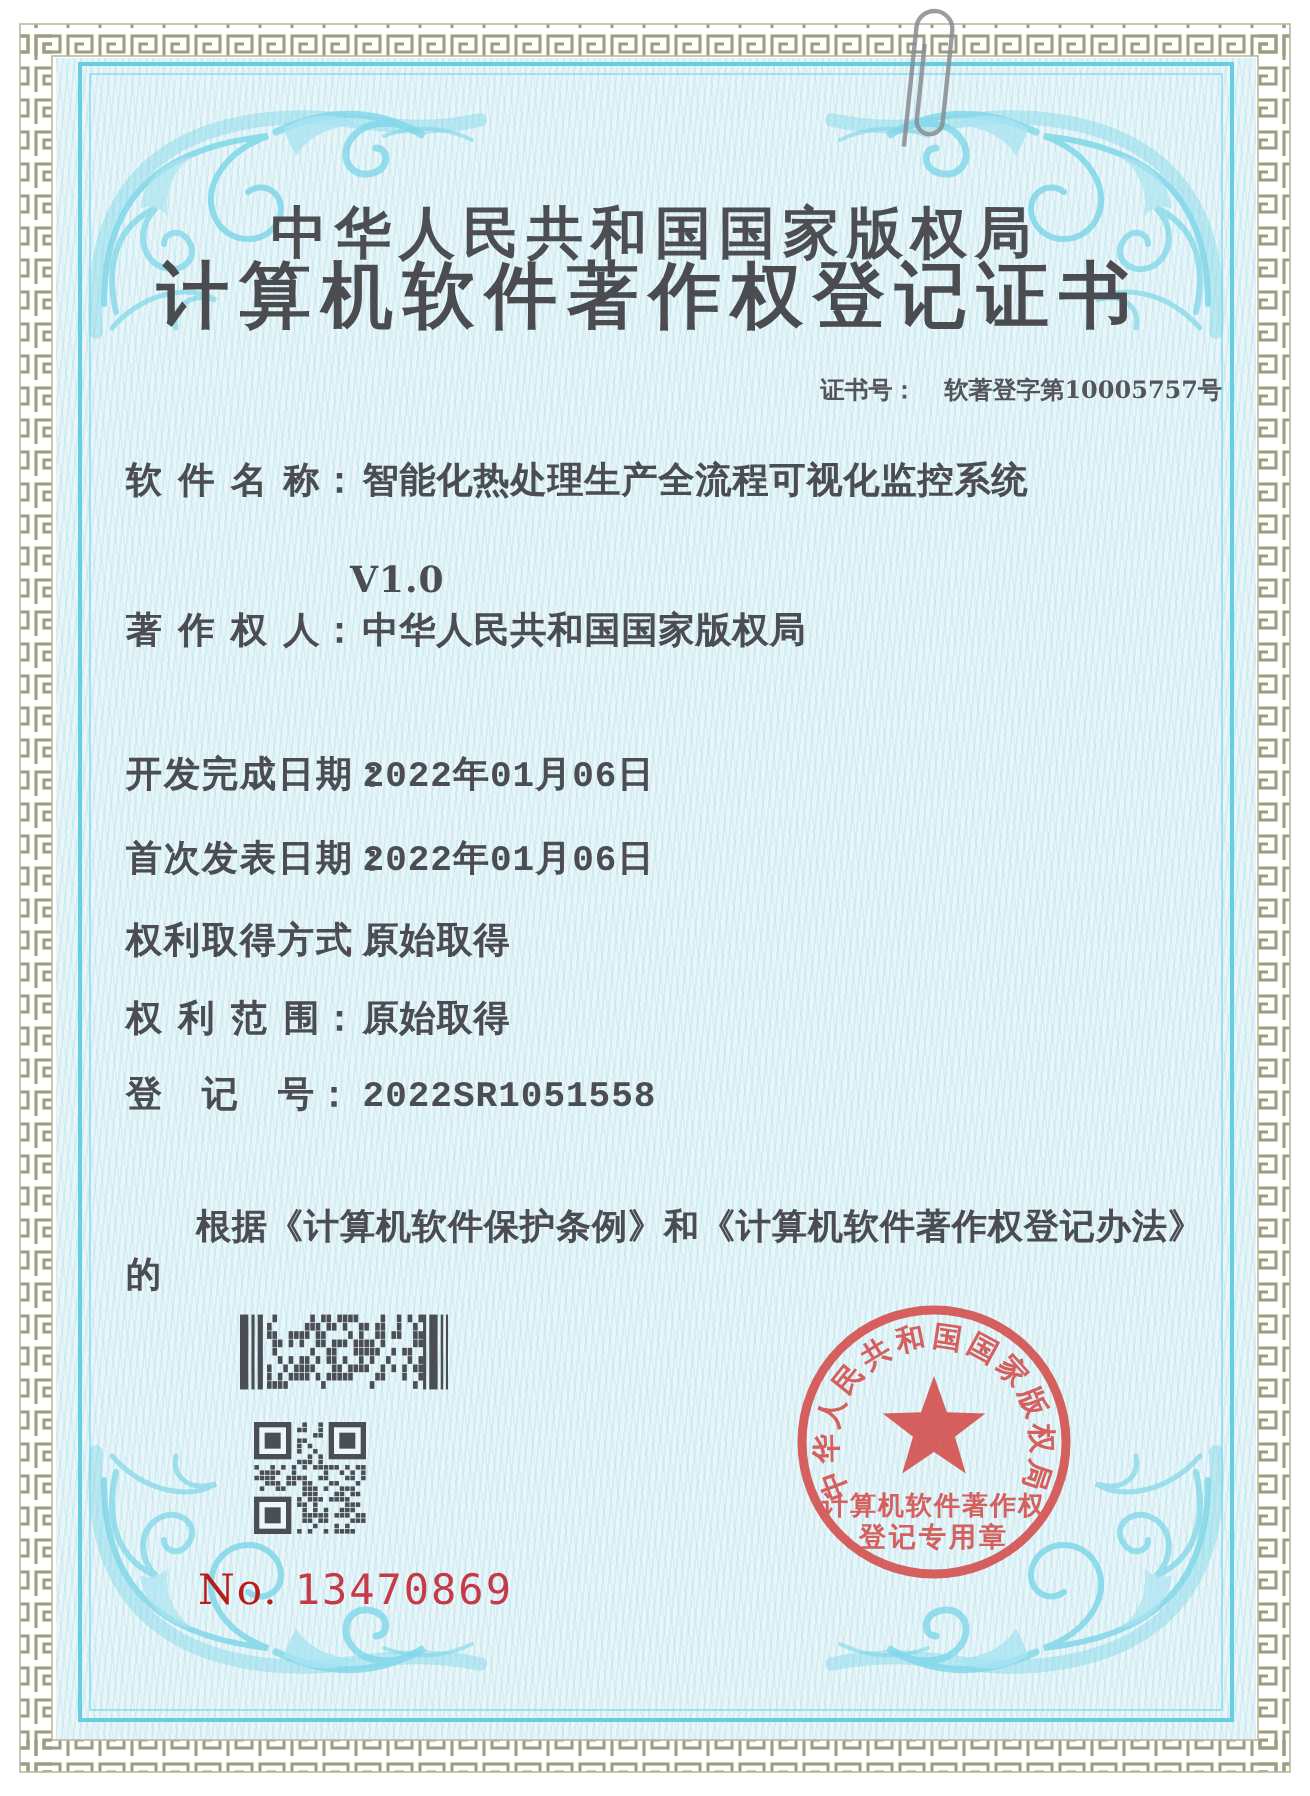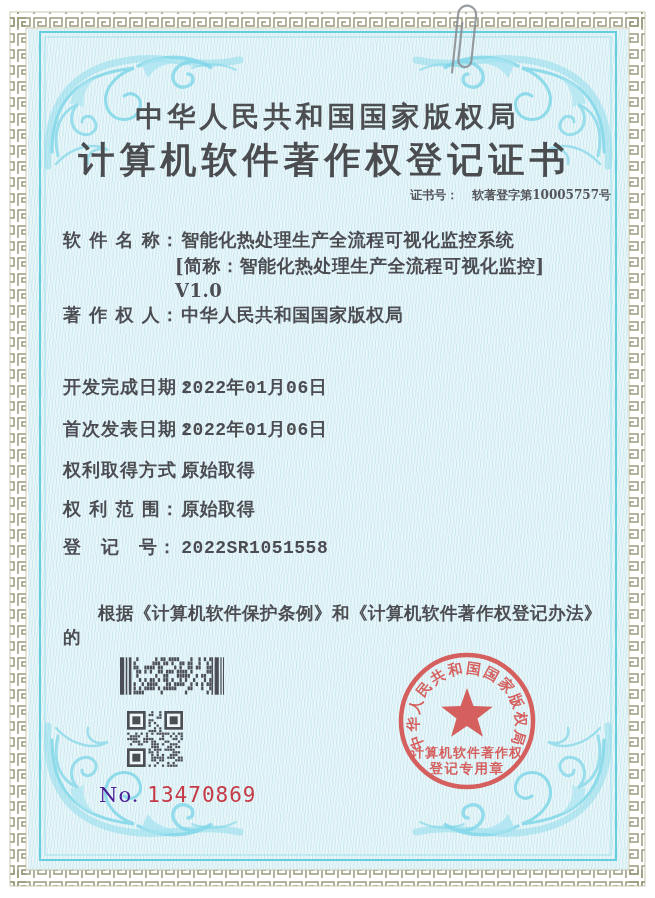--- a/index.html
+++ b/index.html
@@ -17,41 +17,41 @@
       #e9f6f9;
   }
   .frame-svg{position:absolute; left:0; top:0; z-index:2;}
   .content{position:absolute; left:0; top:0; width:655px; height:898px; z-index:3;}
 
   .authority{
     position:absolute; left:0; top:98px; width:655px; text-align:center;
     font-size:28px; font-weight:bold; color:#4c4e52; letter-spacing:4px; white-space:nowrap;
   }
   .cert-title{
-    position:absolute; left:0; top:136px; width:649px; text-align:center;
+    position:absolute; left:0; top:124px; width:649px; text-align:center;
     font-size:36px; font-weight:bold; color:#4a4c50; letter-spacing:5px; white-space:nowrap;
   }
   .cert-no{
     position:absolute; right:44px; top:187px; font-size:12px; font-weight:bold; color:#53555a;
     white-space:nowrap;
   }
   .cert-no .lab{margin-right:14px;}
 
   .row{position:absolute; left:63px; white-space:nowrap; font-weight:bold; color:#4b4d52; font-size:18px;}
   .row .lab{display:inline-block; width:112px; letter-spacing:1px;}
   .row .val{display:inline-block; margin-left:0; letter-spacing:.5px;font-family:Liberation Mono, monospace;}
   .subline{position:absolute; left:175px; white-space:nowrap; font-weight:bold; color:#4b4d52; font-size:18px; letter-spacing:.5px;}
 
   .statement{position:absolute; left:63px; width:552px; font-weight:bold; color:#4b4d52; font-size:17.5px; letter-spacing:.5px;}
 
   .barcode-wrap{position:absolute; left:120px; top:657px;}
   .qr-wrap{position:absolute; left:127px; top:711px;}
 
   .serial{position:absolute; left:99px; top:783px; white-space:nowrap;}
-  .serial .no{font-size:21px; color:#4c1d95; letter-spacing:1px;}
+  .serial .no{font-size:21px; color:#b91c1c; letter-spacing:1px;}
   .serial .num{font-family:"DejaVu Sans Mono","Liberation Mono",monospace; font-size:21px; color:#c53a46; letter-spacing:1px; margin-left:8px;}
 
   .seal-wrap{position:absolute; left:393px; top:647px; opacity:.9;}
   .issue-date{position:absolute; left:397px; top:784px; font-size:20px; font-weight:bold; color:#3e4045; letter-spacing:1px; white-space:nowrap;}
 </style>
 </head>
 <body>
 
 <div class="page">
   <div class="ground"></div>
@@ -109,21 +109,20 @@
     <div class="authority">中华人民共和国国家版权局</div>
     <div class="cert-title">计算机软件著作权登记证书</div>
     <div class="cert-no">
       <span class="lab">证书号：</span><span>软著登字第10005757号</span>
     </div>
 
     <div class="row" style="top:228px">
       <span class="lab">软 件 名 称：</span>
       <span class="val">智能化热处理生产全流程可视化监控系统</span>
     </div>
-    <div class="subline" style="top:254px">[简称：智能化热处理生产全流程可视化监控]</div>
     <div class="subline" style="top:280px">V1.0</div>
 
     <div class="row" style="top:303px">
       <span class="lab">著 作 权 人：</span>
       <span class="val">中华人民共和国国家版权局</span>
     </div>
 
     <div class="row" style="top:375px">
       <span class="lab">开发完成日期：</span>
       <span class="val">2022年01月06日</span>

